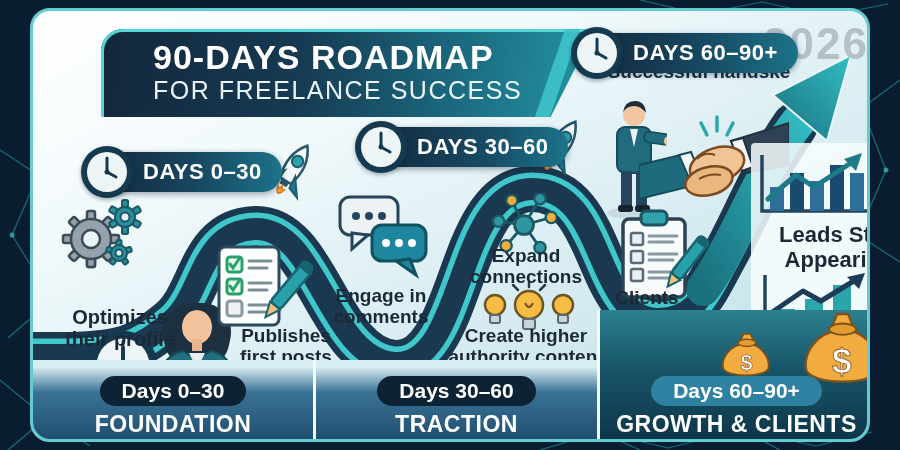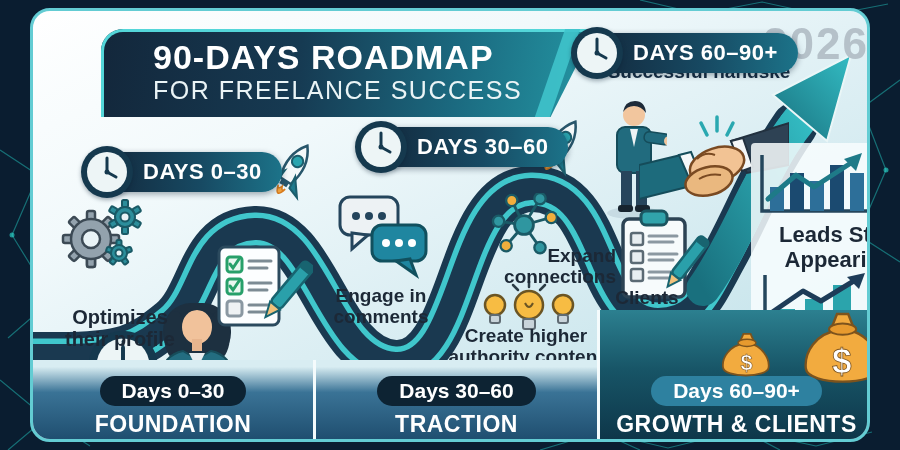--- a/index.html
+++ b/index.html
@@ -250,20 +250,22 @@
           <line x1="36" y1="45" x2="54" y2="45"></line>
         <line x1="36" y1="60" x2="58" y2="60"></line>
           <line x1="36" y1="67" x2="54" y2="67"></line>
       </g>
       <g transform="rotate(40 72 48)">
         <rect x="66" y="10" width="13" height="54" rx="4" fill="#2aa0aa" stroke="#186470" stroke-width="2.5"></rect>
         <rect x="66" y="10" width="13" height="9" rx="3" fill="#186470"></rect>
         <polygon points="66,64 79,64 72.5,79" fill="#f0c27c" stroke="#186470" stroke-width="2"></polygon>
       </g>
     </svg>
+    <div class="item-label" style="left:183px;top:314px;width:140px;">Publishes
+first posts</div>
 
     <svg class="icon" style="left:305px;top:180px;" width="92" height="88" viewBox="0 0 92 88">
       <rect x="2" y="6" width="58" height="38" rx="10" fill="#edf2f4" stroke="#24455c" stroke-width="3"></rect>
       <polygon points="14,42 14,58 30,44" fill="#edf2f4" stroke="#24455c" stroke-width="3"></polygon>
       <circle cx="18" cy="25" r="4" fill="#24455c"></circle>
         <circle cx="31" cy="25" r="4" fill="#24455c"></circle>
         <circle cx="44" cy="25" r="4" fill="#24455c"></circle>
       <rect x="34" y="34" width="54" height="36" rx="10" fill="#1f86a0" stroke="#11505e" stroke-width="3"></rect>
       <polygon points="72,68 78,84 58,70" fill="#1f86a0" stroke="#11505e" stroke-width="3"></polygon>
       <circle cx="48" cy="52" r="4" fill="#fff"></circle>
@@ -283,21 +285,21 @@
           <line x1="35" y1="34" x2="52" y2="58"></line>
       </g>
       <circle cx="35" cy="34" r="10" fill="#2f96a0" stroke="#1a5a66" stroke-width="3"></circle>
       <circle cx="22" cy="8" r="6" fill="#f0ae3d" stroke="#1a5a66" stroke-width="2.5"></circle>
       <circle cx="52" cy="6" r="6" fill="#2f96a0" stroke="#1a5a66" stroke-width="2.5"></circle>
       <circle cx="8" cy="30" r="6" fill="#2f96a0" stroke="#1a5a66" stroke-width="2.5"></circle>
       <circle cx="64" cy="26" r="6" fill="#f0ae3d" stroke="#1a5a66" stroke-width="2.5"></circle>
       <circle cx="16" cy="56" r="6" fill="#f0ae3d" stroke="#1a5a66" stroke-width="2.5"></circle>
       <circle cx="52" cy="58" r="6" fill="#2f96a0" stroke="#1a5a66" stroke-width="2.5"></circle>
     </svg>
-    <div class="item-label" style="left:403px;top:234px;width:180px;text-align:right;">Expand
+    <div class="item-label" style="left:403px;top:234px;width:180px;">Expand
 connections</div>
 
     <svg class="icon" style="left:448px;top:270px;" width="96" height="56" viewBox="0 0 96 56">
       <g stroke="#2a3b45" stroke-width="2.5" stroke-linecap="round">
         <line x1="32" y1="4" x2="37" y2="9"></line>
           <line x1="48" y1="0" x2="48" y2="6"></line>
           <line x1="64" y1="4" x2="59" y2="9"></line>
       </g>
       <circle cx="14" cy="24" r="10" fill="#f7bc43" stroke="#6b5524" stroke-width="2.5"></circle>
       <rect x="9" y="34" width="10" height="8" rx="2" fill="#c9d4da" stroke="#5f6b73" stroke-width="2"></rect>

